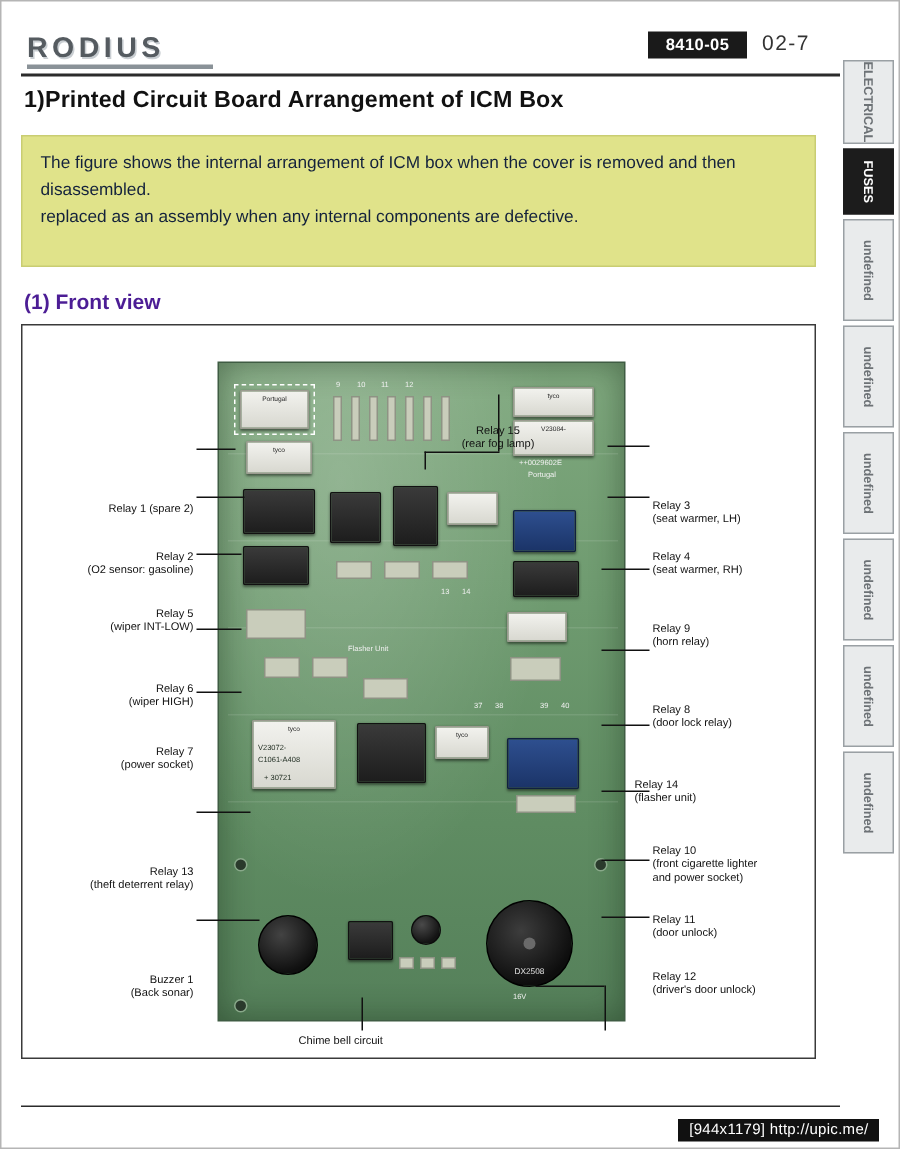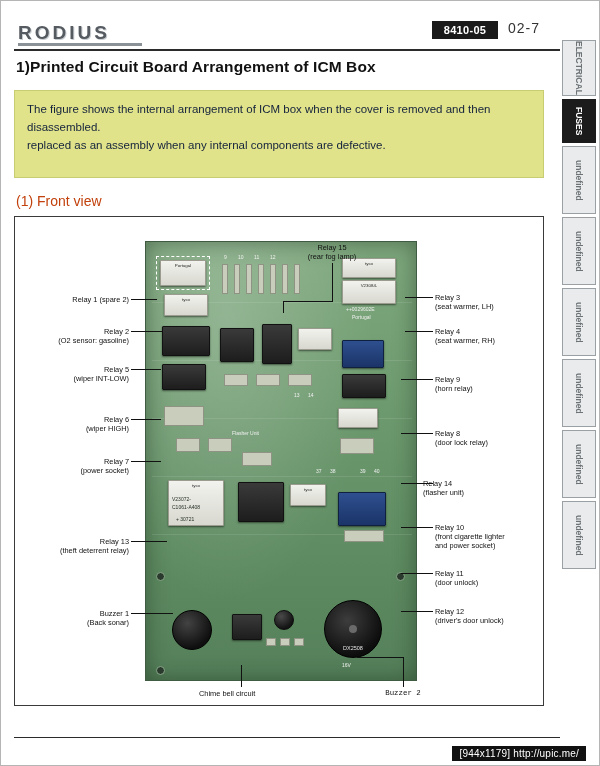--- a/index.html
+++ b/index.html
@@ -99,21 +99,21 @@
     border: 1px solid #c9cd72;
     padding: 10px 12px 0 12px;
   }
   .notice-line {
     font-size: 11.5px; color: #14223c; line-height: 17px;
     margin: 0 0 1px 0;
   }
 
   #front-view-title {
     position: absolute; left: 16px; top: 153px;
-    font-size: 14px; font-weight: normal; color: #c2410c;
+    font-size: 14px; font-weight: bold; color: #4c1d95;
   }
 
   
   #figure {
     position: absolute; left: 14px; top: 176px;
     width: 530px; height: 490px;
     border: 1px solid #3a3a3a;
     background: #ffffff;
     overflow: hidden;
   }
@@ -192,21 +192,21 @@
   #buzzer1 {
     position: absolute; left: 26px; top: 368px;
     width: 40px; height: 40px; border-radius: 50%;
     background: radial-gradient(circle at 38% 32%, #434343, #0f0f0f 72%);
     border: 1px solid #000;
   }
 
   
   .callout {
     position: absolute;
-    font-size: 7.4px; color: #111; line-height: 9px;
+    font-size: 7.4px; color: #111; line-height: 9px; margin-top: 39px;
   }
   .callout.r { text-align: right; }
   .callout.c { text-align: center; }
   .lead { position: absolute; background: #111; }
   .lead.h { height: 1px; }
   .lead.v { width: 1px; }
   .dash-box {
     position: absolute; border: 1px dashed #ffffff;
   }
 

